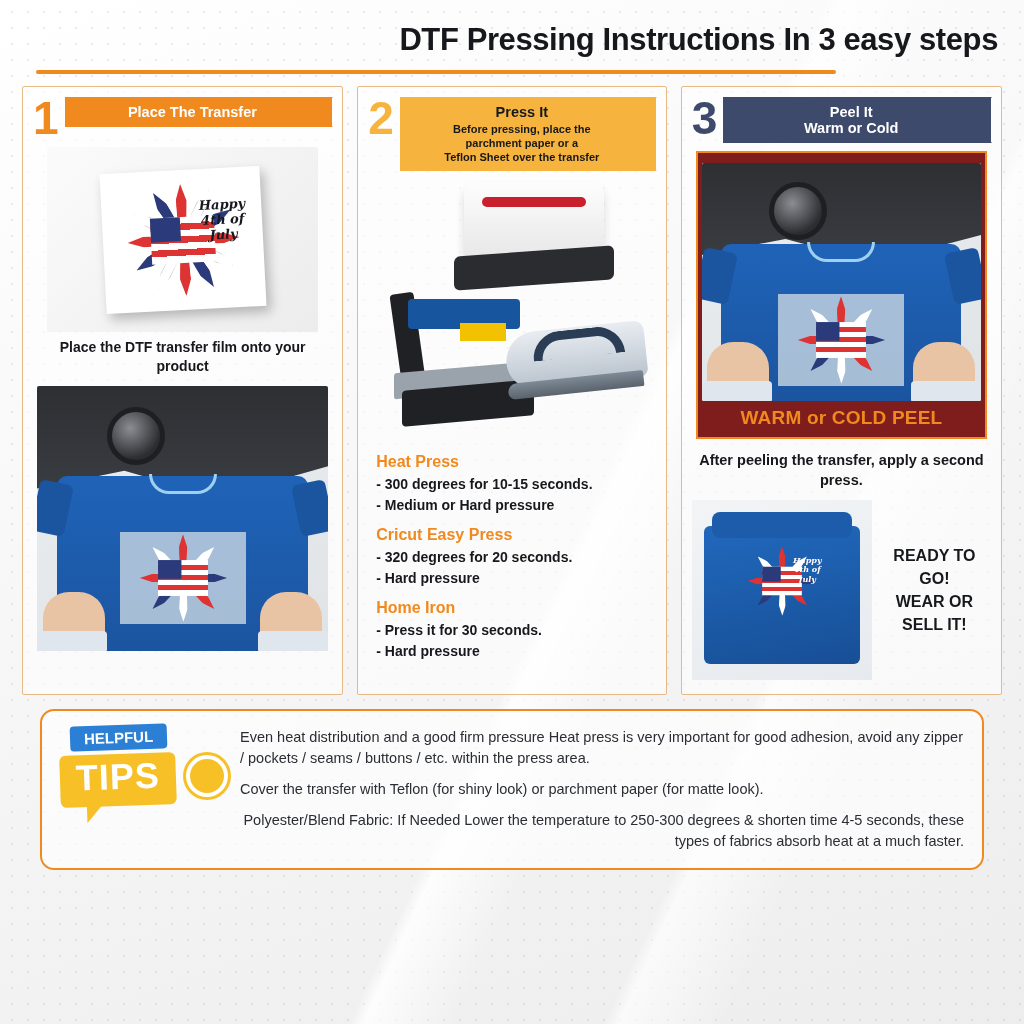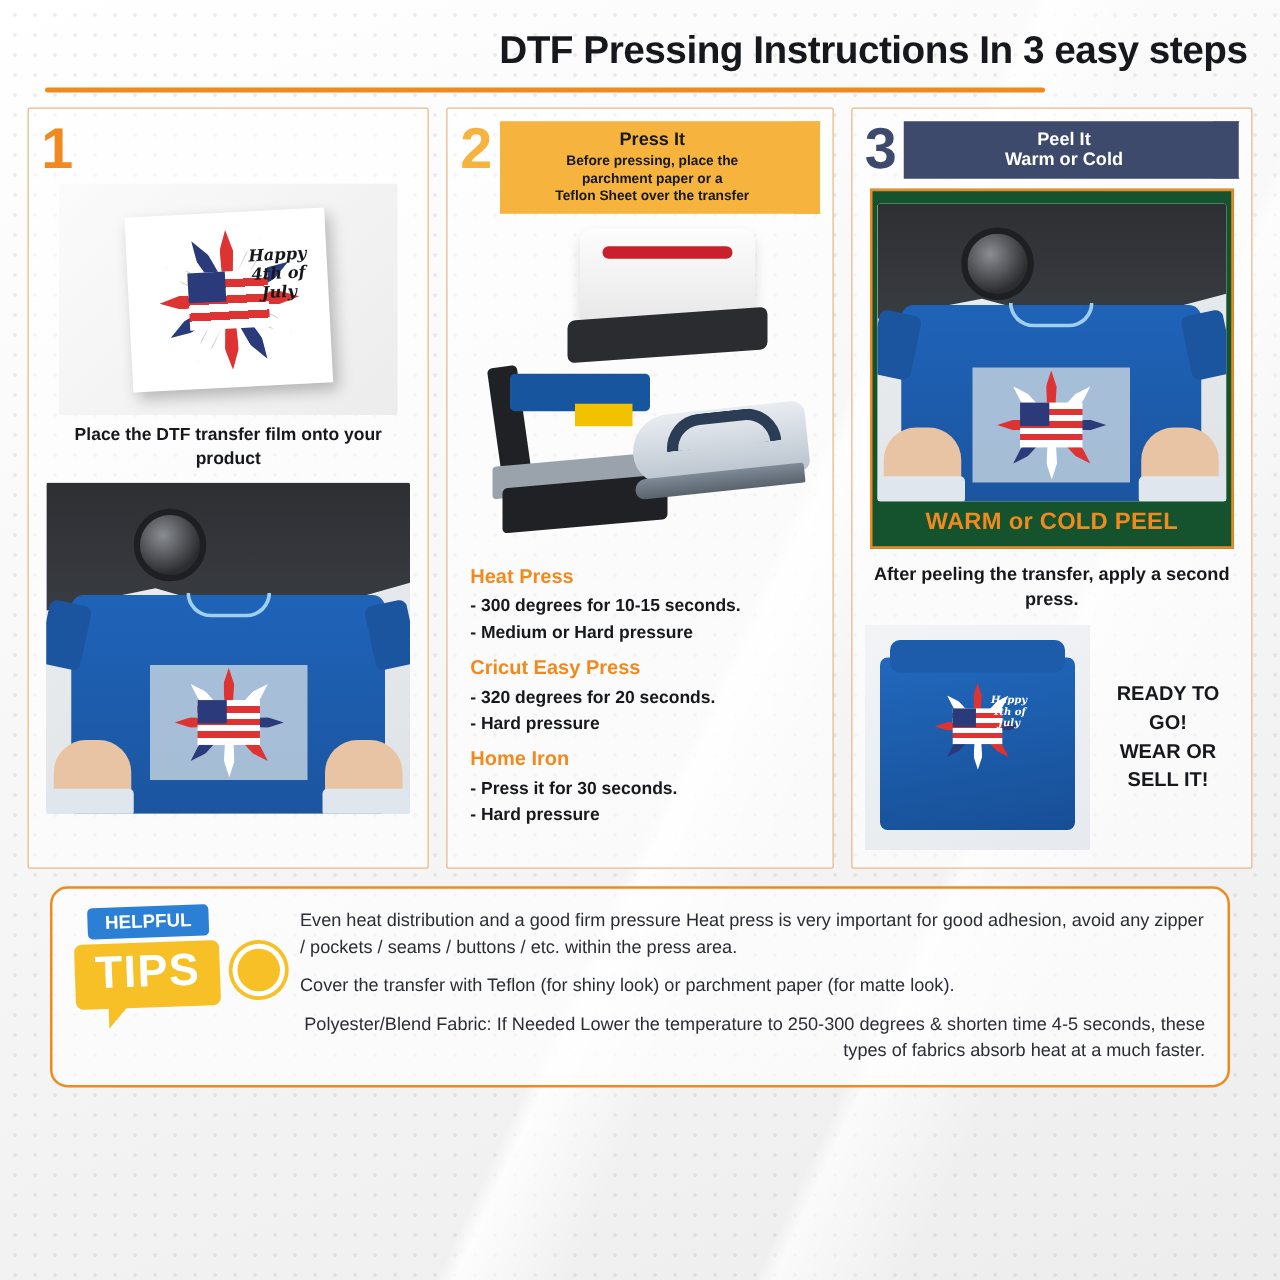--- a/index.html
+++ b/index.html
@@ -207,21 +207,21 @@
     position:absolute; left: 2px; bottom: 12px; width: 136px; height: 16px;
     background: linear-gradient(180deg,#7e8a96,#59636d); border-radius: 30px 8px 6px 24px; transform: rotate(-6deg);
   }
 
   .spec { margin: 6px 2px 0 8px; }
   .spec h4 { color: #f08a1e; font-size: 16px; margin-bottom: 3px; }
   .spec p { font-size: 14px; font-weight: bold; color:#16181c; line-height: 1.5; }
   .spec .block { margin-bottom: 10px; }
 
   
-  .peel-panel { border: 2px solid #f08a1e; margin: 8px 4px 0; background:#14532d; }
+  .peel-panel { border: 2px solid #f08a1e; margin: 8px 4px 0; background:#7f1d1d; }
   .peel-label {
     text-align:center; color:#f08a1e; font-weight:bold; font-size: 19px; padding: 6px 0 8px;
     letter-spacing: .2px;
   }
   .c3-note { text-align:center; font-size:14.5px; font-weight:bold; line-height:1.35; margin-top: 12px; color:#16181c; }
   .c3-bottom { display:flex; align-items:center; gap: 6px; margin-top: 10px; }
   .folded {
     width: 180px; height: 180px; position: relative;
   }
   .fold-scene { position:absolute; inset:0; background: linear-gradient(160deg,#f2f4f6,#e6eaee); }
@@ -278,20 +278,23 @@
       <div class="title">DTF Pressing Instructions In 3 easy steps</div>
     </div>
   </div>
   <div class="title-underline"></div>
 
   <div class="cols">
 
     <div class="col col1">
       <div class="step-head">
         <div class="step-num num-orange">1</div>
+        <div class="ribbon orange">
+          <span>Place The Transfer</span>
+        </div>
       </div>
 
       <div class="photo photo-film">
         <div class="film-sheet">
           <div class="art">
             <div class="rays">
               <div class="ray" style="transform:rotate(0deg);background:#d33"></div>
               <div class="ray" style="transform:rotate(30deg);background:#fff;border:1px solid #ccc"></div>
               <div class="ray" style="transform:rotate(60deg);background:#2a3a7a"></div>
               <div class="ray" style="transform:rotate(90deg);background:#d33"></div>

